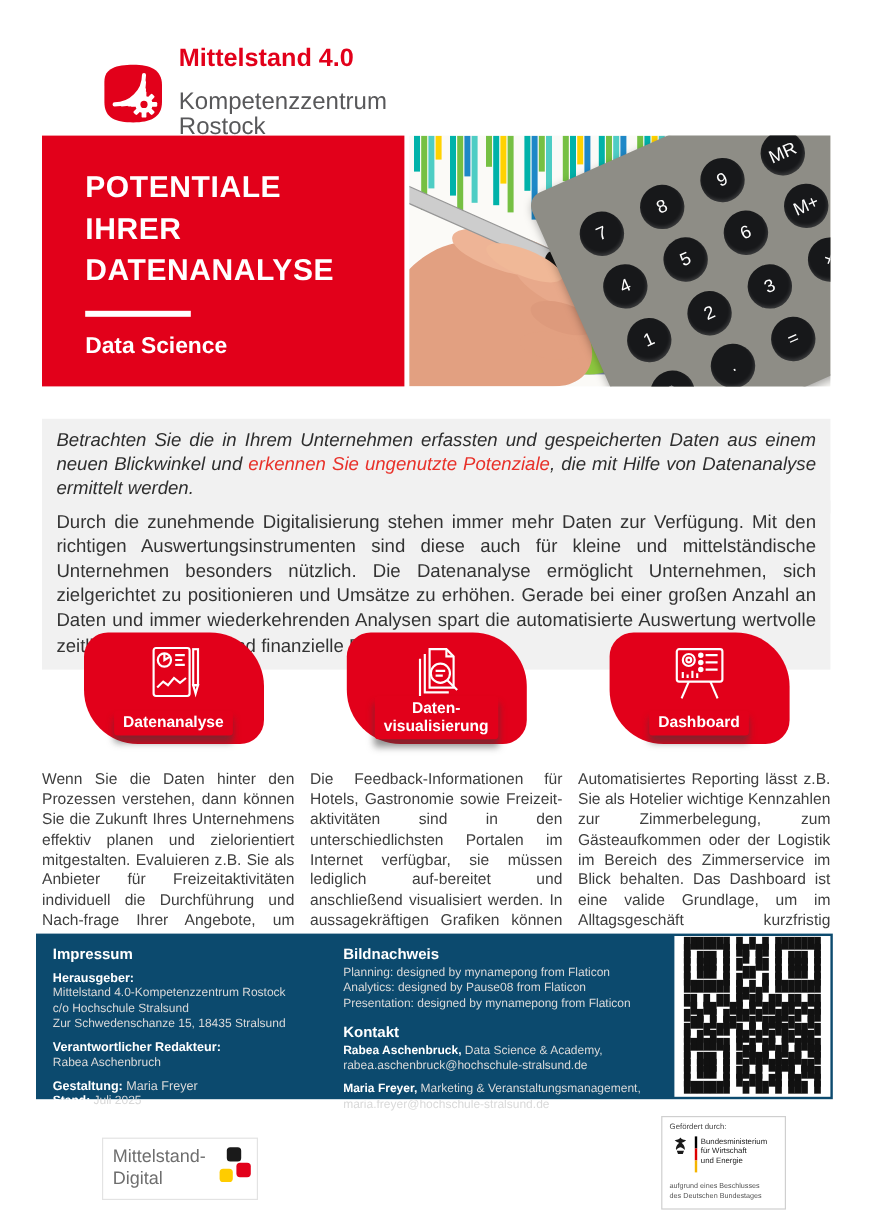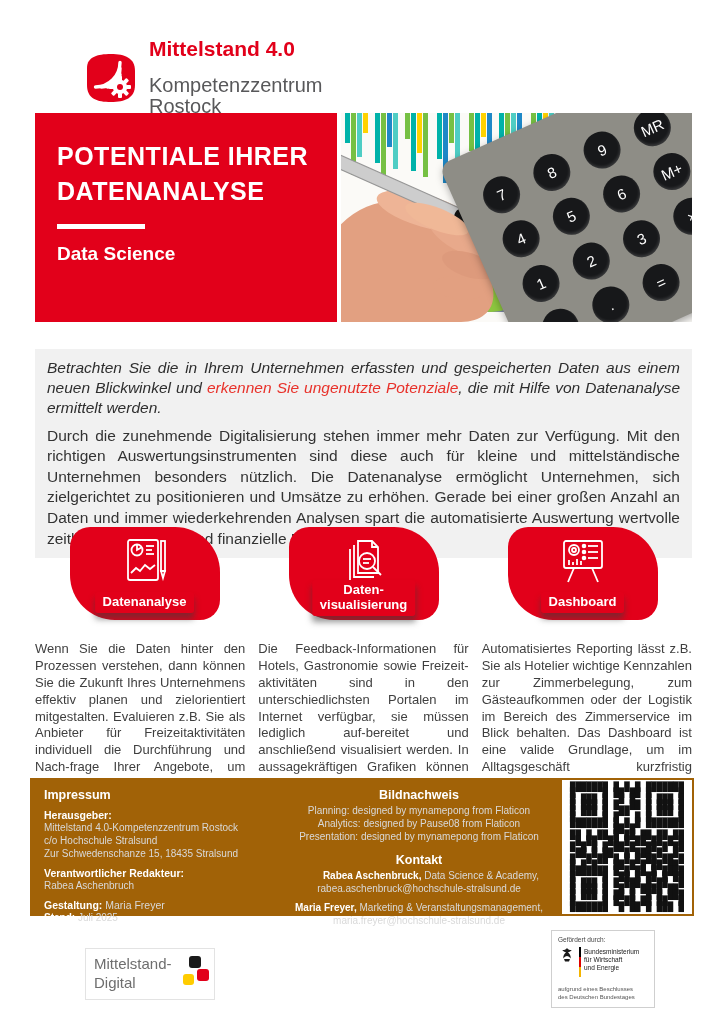--- a/index.html
+++ b/index.html
@@ -8,21 +8,21 @@
 
   
   .logo-row{position:absolute;left:85px;top:38px;display:flex;align-items:center;gap:12px;}
   .logo-mark{width:52px;height:52px;position:relative;}
   .logo-text{line-height:1.08;}
   .logo-brand{color:#e2001a;font-weight:bold;font-size:21px;margin-bottom:14px;}
   .logo-sub{color:#58585a;font-size:20px;}
 
   
   .hero{position:absolute;left:35px;top:113px;width:657px;height:209px;display:flex;gap:4px;}
-  .hero-red{width:302px;background:#e2001a;color:#fff;box-sizing:border-box;padding:26px 22px;}
+  .hero-red{width:302px;background:#e2001a;color:#fff;box-sizing:border-box;padding:26px 36px;}
   .hero-title{font-size:25px;font-weight:bold;line-height:1.38;letter-spacing:.5px;margin:0;}
   .hero-rule{width:88px;height:5px;background:#fff;margin:16px 0 14px 0;}
   .hero-sub{font-size:19px;font-weight:bold;margin:0;}
   .hero-photo{position:relative;flex:1;overflow:hidden;background:#fbfaf7;}
   .calc{position:absolute;right:-40px;top:-10px;width:256px;height:238px;background:#8e8d86;
         border-radius:12px;transform:rotate(-24deg);box-shadow:0 3px 8px rgba(0,0,0,.35);
         display:grid;grid-template-columns:repeat(4,1fr);justify-items:center;align-items:center;
         box-sizing:border-box;padding:28px 18px 16px 18px;}
   .key{width:37px;height:37px;border-radius:50%;background:#17181a;color:#fff;display:flex;
        align-items:center;justify-content:center;font-size:15px;box-shadow:inset 0 -2px 3px rgba(255,255,255,.15);}
@@ -46,24 +46,24 @@
                  box-shadow:0 6px 6px rgba(60,60,60,.55);width:max-content;max-width:150px;}
   .fb2 .feature-icon{top:10px;}
   .fb2 .feature-label{bottom:4px;}
 
   
   .columns{position:absolute;left:35px;top:628px;width:657px;display:grid;
            grid-template-columns:1fr 1fr 1fr;column-gap:13px;}
   .col-text{font-size:13px;line-height:1.3;text-align:justify;color:#3f3f3f;}
 
   
-  .footer{position:absolute;left:30px;top:778px;width:664px;height:138px;background:#a16207;
+  .footer{position:absolute;left:30px;top:778px;width:664px;height:138px;background:#0c4a6e;
           box-sizing:border-box;display:flex;color:#fff;}
   .f-imp{width:248px;box-sizing:border-box;padding:10px 8px 8px 14px;}
-  .f-mid{flex:1;box-sizing:border-box;padding:10px 8px 18px 8px;text-align:center;}
+  .f-mid{flex:1;box-sizing:border-box;padding:10px 8px 18px 8px;}
   .f-title{font-weight:bold;font-size:12.5px;margin-bottom:6px;}
   .f-label{font-weight:bold;font-size:10.5px;margin-top:7px;}
   .f-line{font-size:10px;color:#d9d9d9;line-height:1.3;}
   .f-inline{font-size:10.5px;margin-top:7px;color:#d9d9d9;}
   .f-inline b{color:#fff;}
   .f-web{font-weight:bold;font-size:11.5px;color:#fff;margin-top:8px;}
   .qr-panel{width:130px;margin:2px;background:#fff;display:flex;align-items:center;justify-content:center;}
   .qr-pre{margin:0;font-family:"DejaVu Sans Mono",monospace;font-size:9px;line-height:6px;
           letter-spacing:0;color:#111;white-space:pre;}
 
@@ -330,21 +330,21 @@
       <div class="f-inline"><b>Gestaltung:</b><span> Maria Freyer</span></div>
       <div class="f-inline" style="margin-top:1px;font-size:10px;"><b>Stand:</b><span> Juli 2025</span></div>
     </div>
 
     <div class="f-mid">
       <div class="f-title" style="margin-bottom:2px;">Bildnachweis</div>
       <div class="f-line">Planning: designed by mynamepong from Flaticon</div>
       <div class="f-line">Analytics: designed by Pause08 from Flaticon</div>
       <div class="f-line">Presentation: designed by mynamepong from Flaticon</div>
       <div class="f-title" style="margin-top:10px;margin-bottom:2px;">Kontakt</div>
-      <div class="f-line"><b style="color:#fff;margin-left:24px;">Rabea Aschenbruck,</b><span> Data Science &amp; Academy,</span></div>
+      <div class="f-line"><b style="color:#fff;">Rabea Aschenbruck,</b><span> Data Science &amp; Academy,</span></div>
       <div class="f-line">rabea.aschenbruck@hochschule-stralsund.de</div>
       <div class="f-line" style="margin-top:6px;"><b style="color:#fff;">Maria Freyer,</b><span> Marketing &amp; Veranstaltungsmanagement,</span></div>
       <div class="f-line">maria.freyer@hochschule-stralsund.de</div>
       <div class="f-web">www.kompetenzzentrum-rostock.digital</div>
     </div>
 
     <div class="qr-panel">
       <pre class="qr-pre">███████ █ █ █ ███████
 █     █ ██ ██ █     █
 █ ███ █  █ █  █ ███ █

